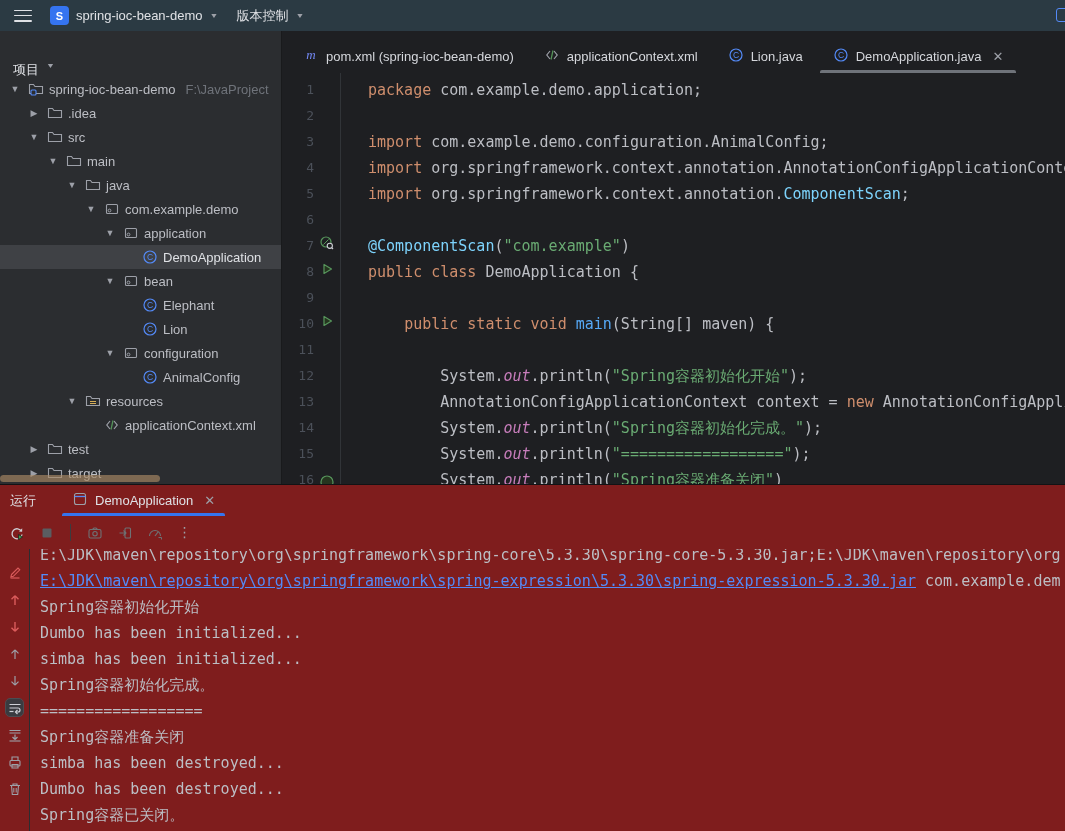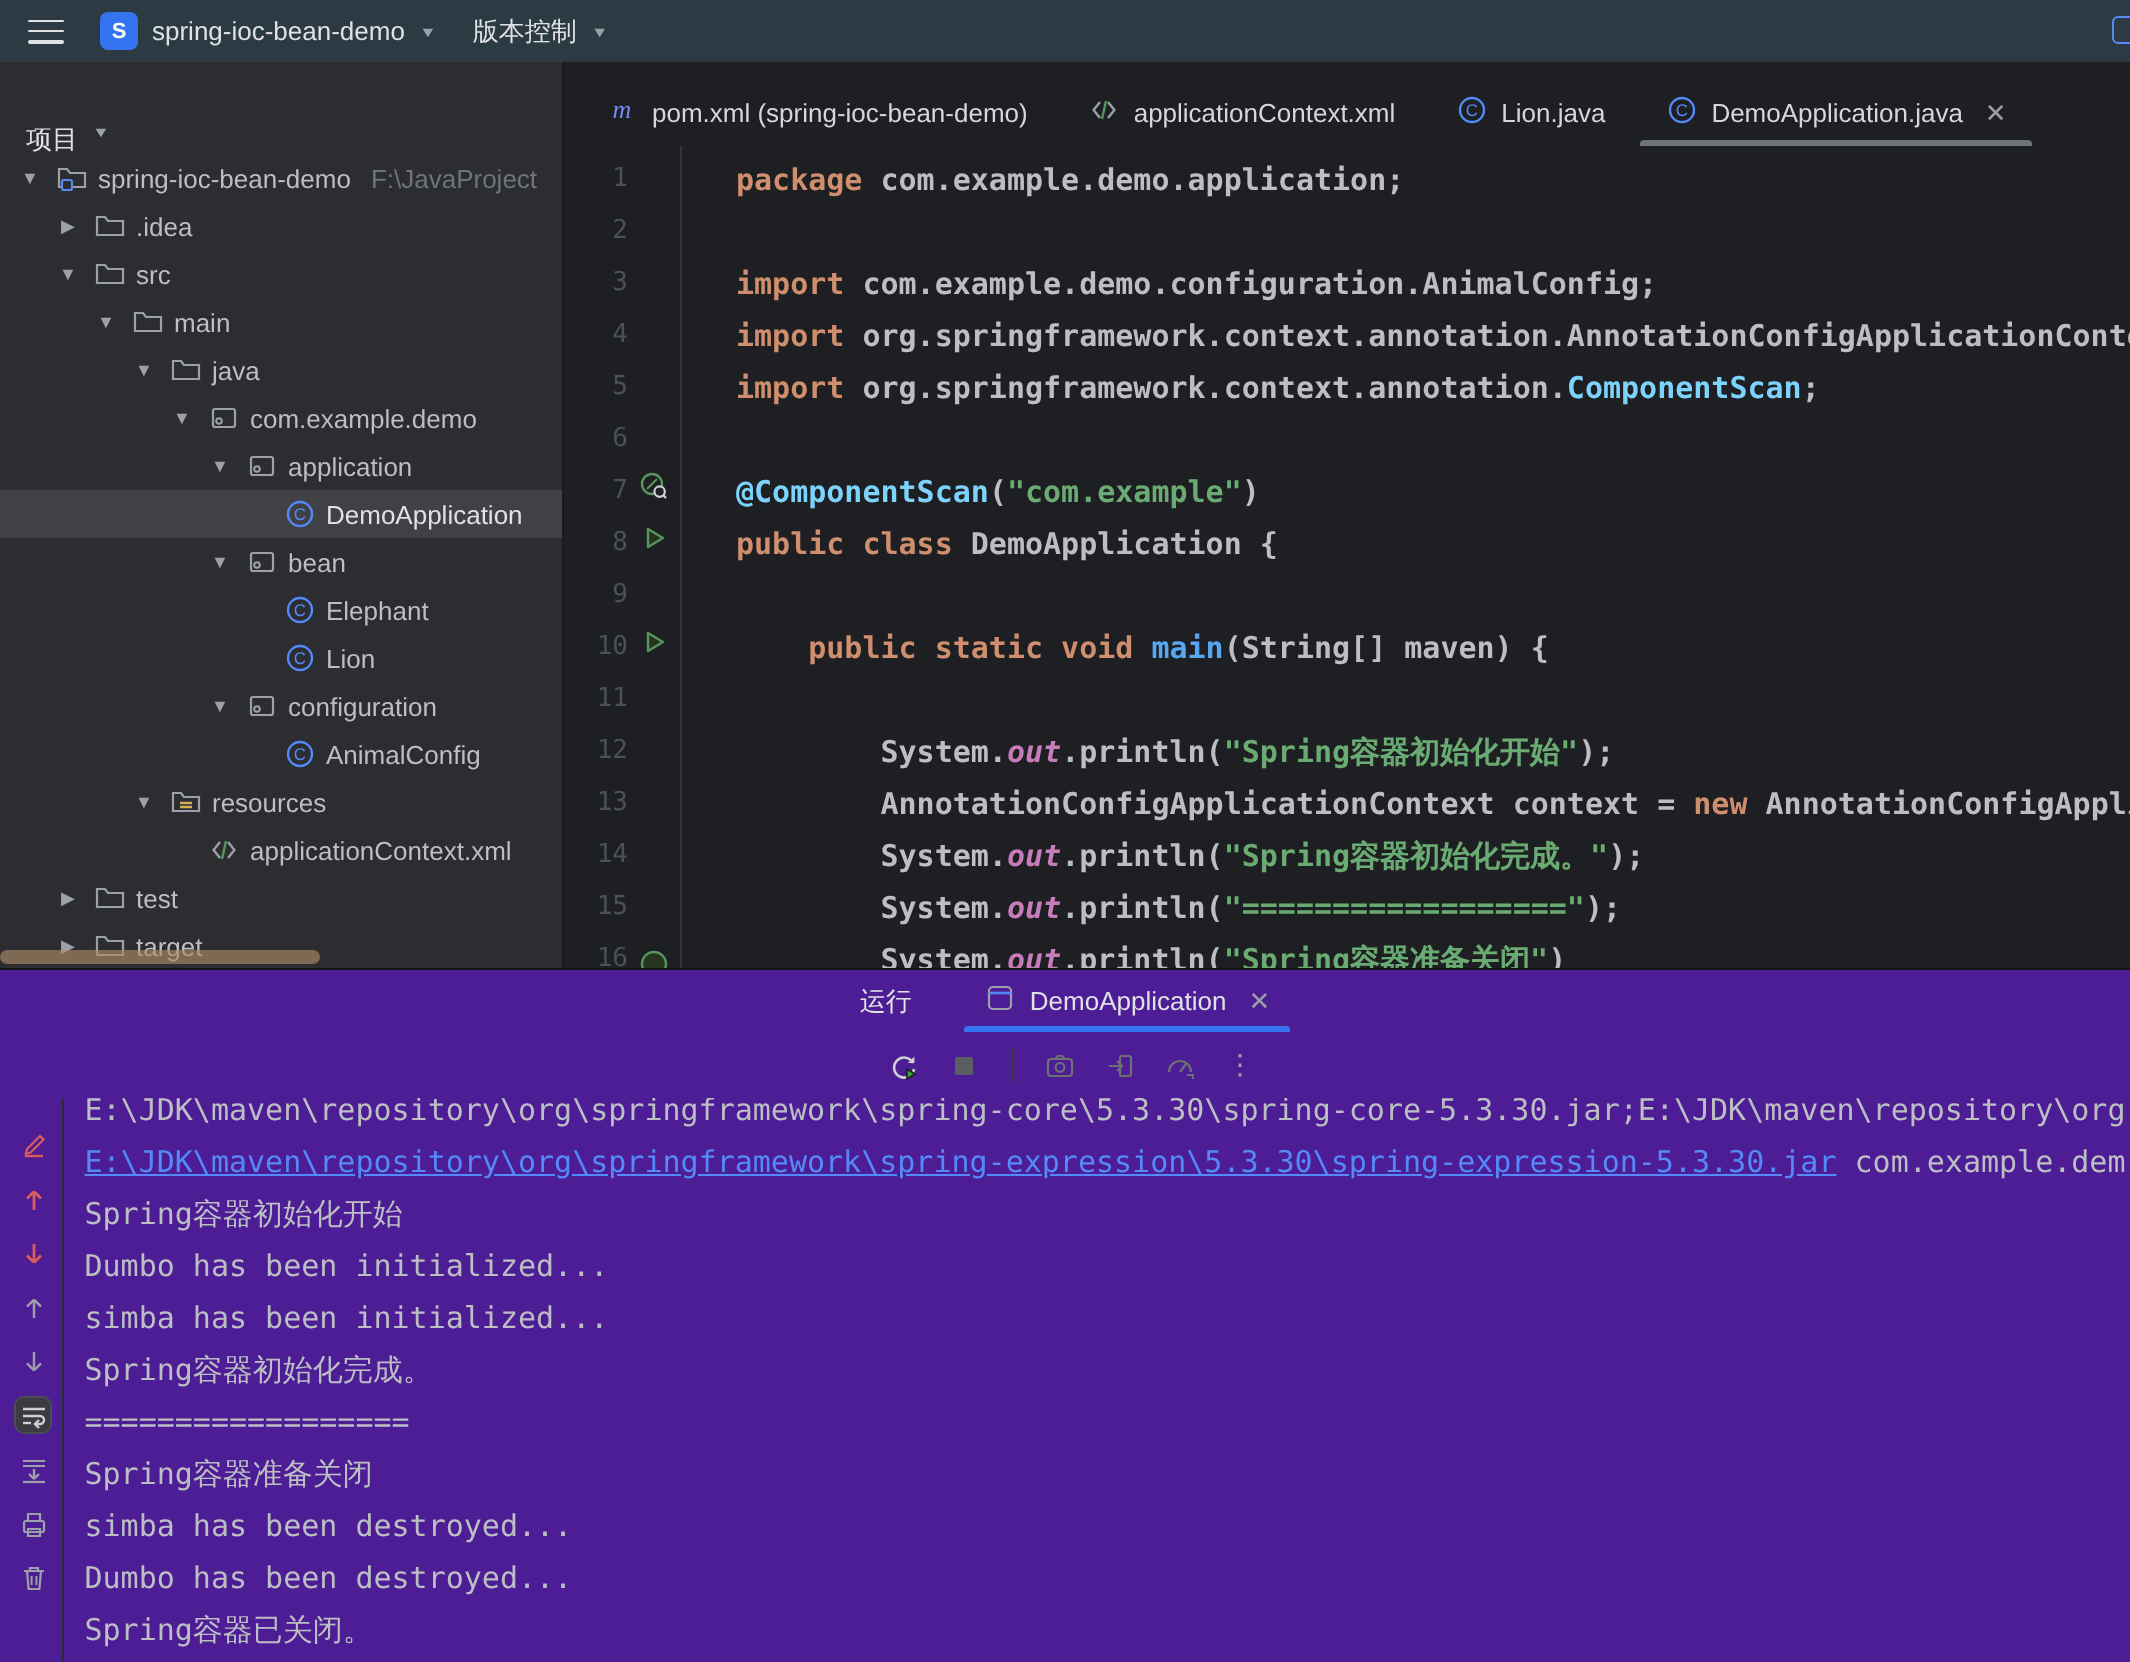--- a/index.html
+++ b/index.html
@@ -43,27 +43,27 @@
   .tab.active::after { content:""; position:absolute; left:2px; right:2px; bottom:0;
     height:3px; background:#6f737a; border-radius:2px 2px 0 0; }
   .tab .close { color:#9da0a8; font-size:13px; margin-left:4px; }
   .editor { flex:1; min-height:0; overflow:hidden; position:relative; padding-top:4px;
     font-family:"DejaVu Sans Mono", monospace; font-size:15px; }
   .editor::before { content:""; position:absolute; left:58px; top:0; bottom:0;
     width:1px; background:#313438; }
   .cl { display:flex; height:26px; line-height:26px; }
   .cl .num { width:32px; flex:none; text-align:right; color:#4b5059; font-size:13px; }
   .cl .gut { width:26px; flex:none; display:flex; align-items:center; justify-content:center; }
-  .cl .code { padding-left:28px; white-space:pre; overflow:hidden;font-weight:bold; }
+  .cl .code { padding-left:28px; white-space:pre; overflow:hidden; }
   .tk-k { color:#cf8e6d; } .tk-p { color:#bcbec4; } .tk-a { color:#7dd3fc; }
   .tk-s { color:#6aab73; } .tk-f { color:#c77dbb; font-style:italic; } .tk-m { color:#56a8f5; }
 
   
-  .run-panel { height:347px; flex:none; background:#4c1d95; border-top:1px solid #121315;
-    display:flex; flex-direction:column;align-items:center; }
+  .run-panel { height:347px; flex:none; background:#7f1d1d; border-top:1px solid #121315;
+    display:flex; flex-direction:column; }
   .run-header { height:31px; flex:none; display:flex; align-items:center; padding-left:10px; gap:26px; }
   .run-title { color:#dfe1e5; font-size:13px; }
   .run-tab { height:31px; display:flex; align-items:center; gap:7px; padding:0 10px;
     color:#dfe1e5; font-size:13px; position:relative; cursor:pointer; }
   .run-tab::after { content:""; position:absolute; left:0; right:0; bottom:0;
     height:3px; background:#3574f0; border-radius:2px 2px 0 0; }
   .run-tab .close { color:#9da0a8; margin-left:4px; }
   .run-toolbar { height:33px; flex:none; display:flex; align-items:center; padding-left:7px; gap:11px; }
   .rt-icon { width:19px; height:19px; display:flex; align-items:center; justify-content:center; cursor:pointer; }
   .rt-sep { width:1px; height:17px; background:#3a3c3f; margin:0 3px; }

